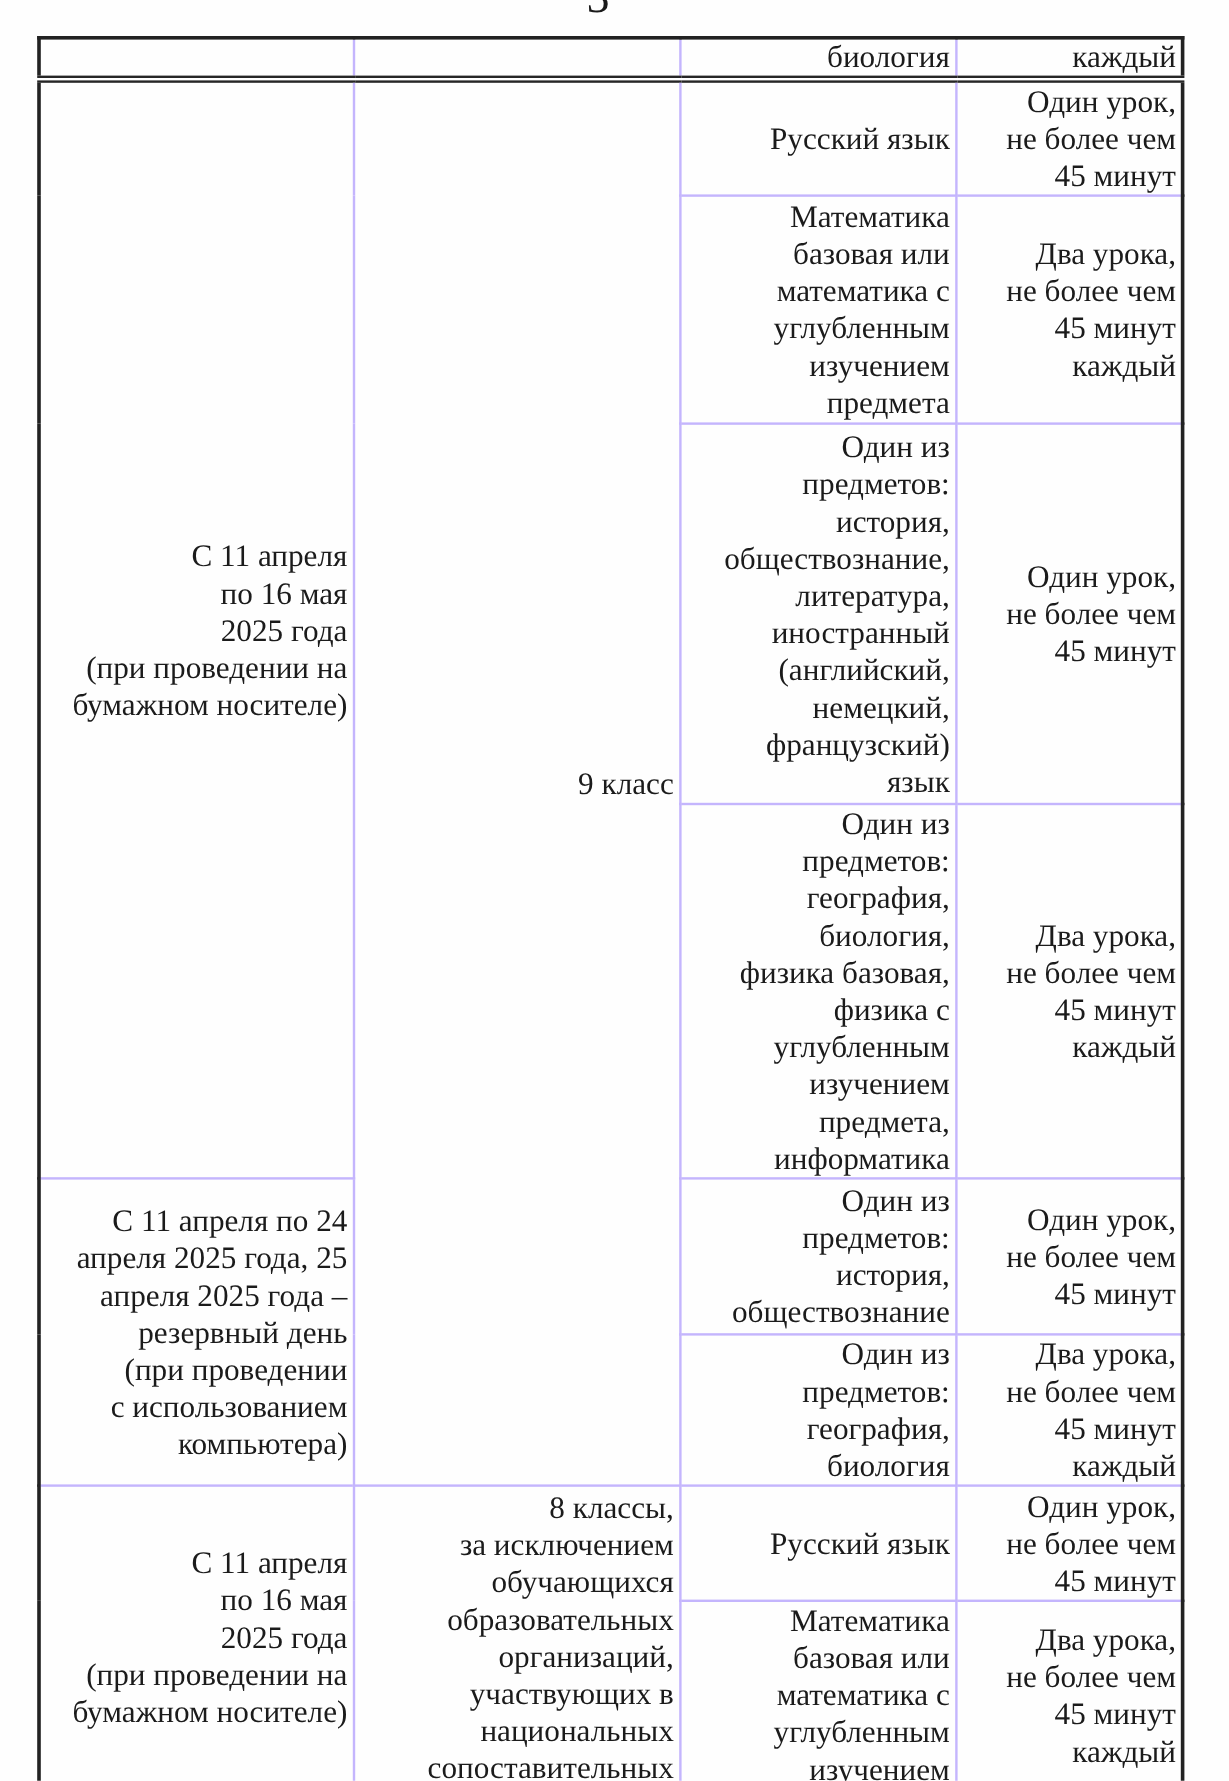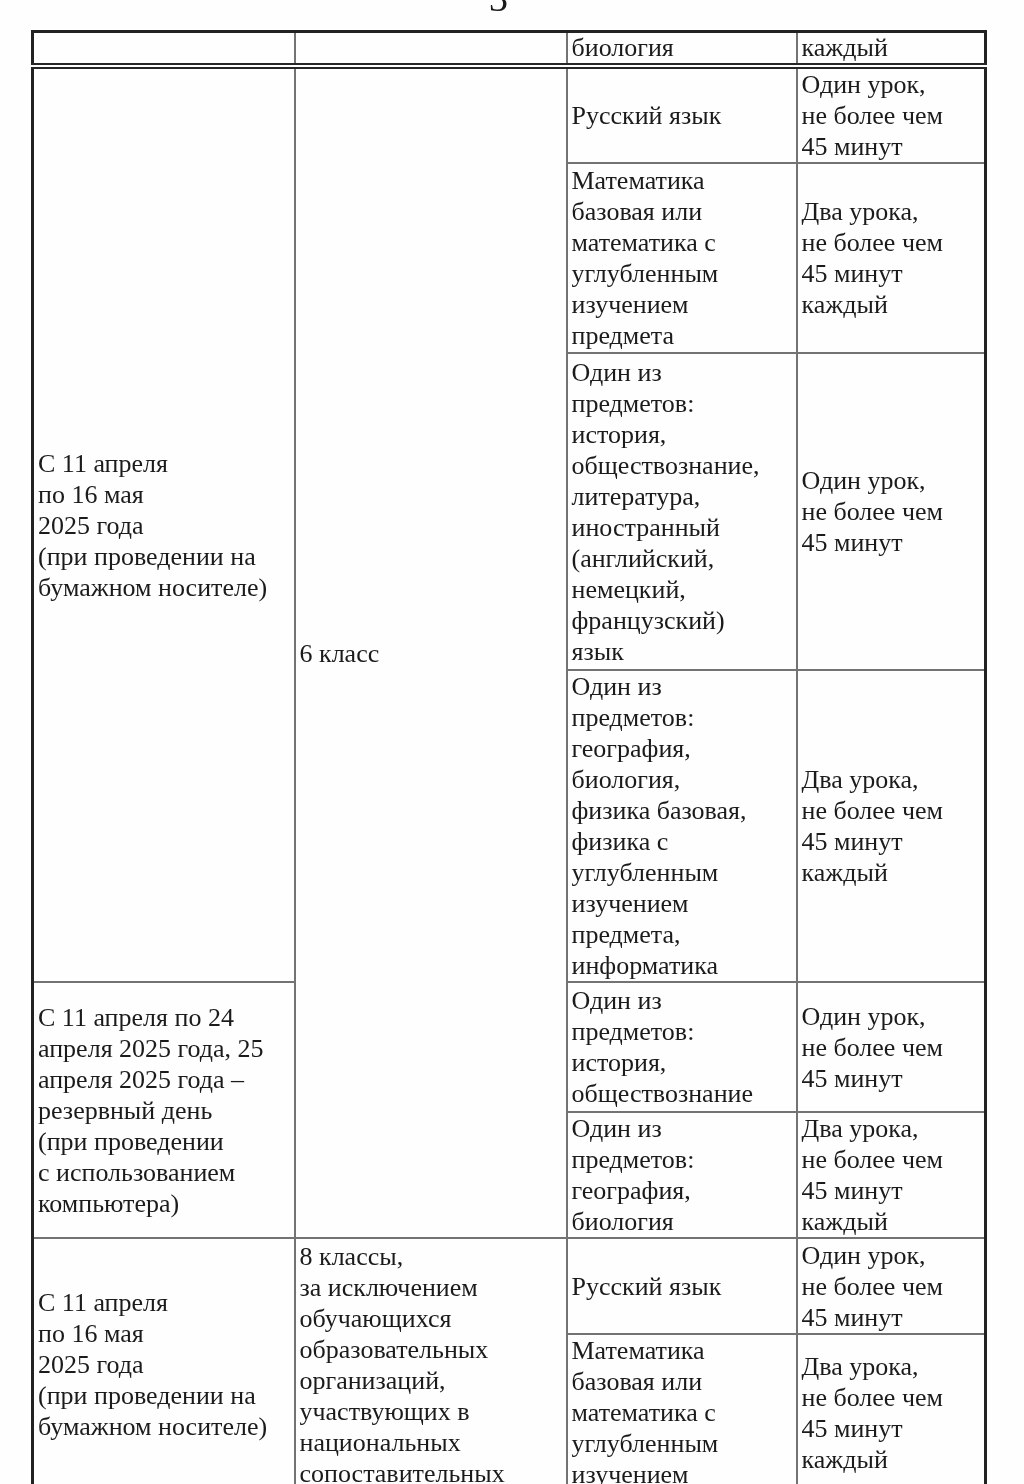--- a/index.html
+++ b/index.html
@@ -32,22 +32,22 @@
   table.sched {
     position: absolute;
     left: 31px;
     top: 30px;
     width: 953px;
     border-collapse: collapse;
     table-layout: fixed;
     border: 3px solid #222222;
   }
   table.sched td {
-    border: 2px solid #737373;
-    text-align: left;
+    border: 2px solid #c4b5fd;
+    text-align: right;
     vertical-align: middle;
     font-size: 26px;
     line-height: 31px;
     white-space: pre-line;
     padding: 0 4px;
     overflow: hidden;
     color: #1b1b1b;
   }
   tr.carry td {
     border-bottom: 6px double #262626;
@@ -79,21 +79,21 @@
       <td>биология</td>
       <td>каждый</td>
     </tr>
 
     <tr style="height:86px">
       <td rowspan="4">С 11 апреля
 по 16 мая
 2025 года
 (при проведении на
 бумажном носителе)</td>
-      <td rowspan="6">6 класс</td>
+      <td rowspan="6">9 класс</td>
       <td>Русский язык</td>
       <td class="tight">Один урок,
 не более чем
 45 минут</td>
     </tr>
     <tr style="height:190px">
       <td>Математика
 базовая или
 математика с
 углубленным

